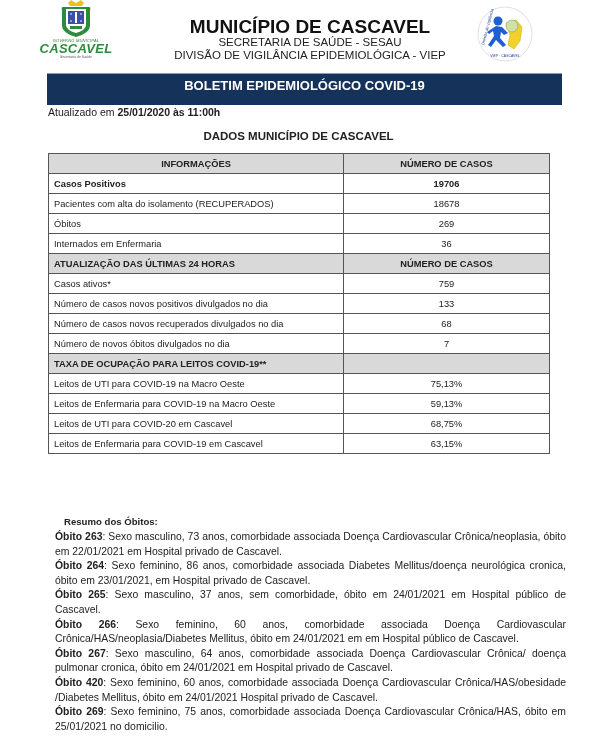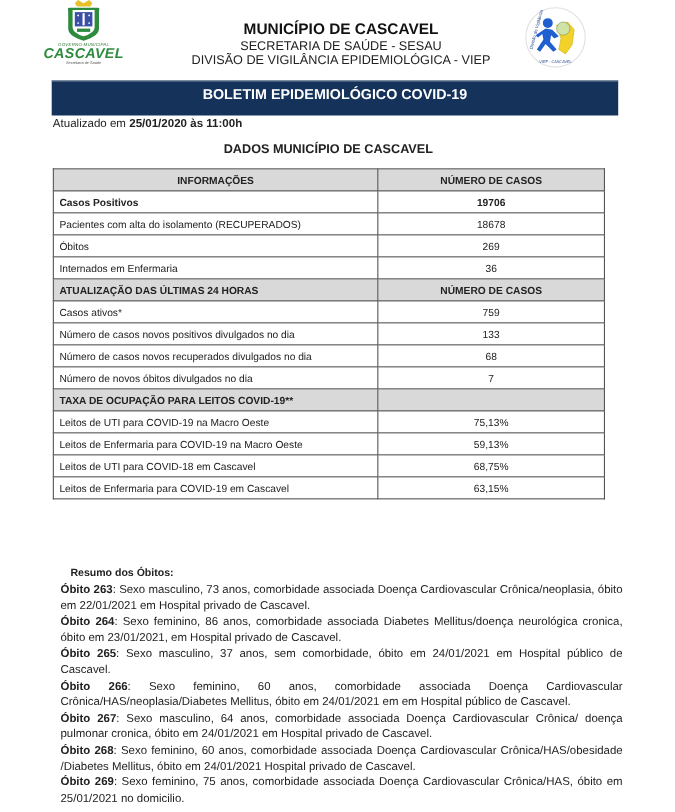--- a/index.html
+++ b/index.html
@@ -8,21 +8,21 @@
     background: #ffffff; position: relative;
     font-family: "Liberation Sans", sans-serif; color: #1a1a1a;
   }
   .logo-left { position: absolute; left: 36px; top: 0; width: 80px; height: 62px; text-align: center; font-style: italic; }
   .crest { position: absolute; left: 22px; top: 0; width: 36px; height: 38px; }
   .logo-gov { position: absolute; left: 0; top: 38px; width: 80px; font-size: 4px; color: #2e7d32; text-align: center; letter-spacing: 0.2px; }
   .logo-name { position: absolute; left: 0; top: 41px; width: 80px; font-size: 13px; font-weight: bold; color: #2e8b3e; text-align: center; letter-spacing: 0.3px; }
   .logo-sub { position: absolute; left: 0; top: 55px; width: 80px; font-size: 3.5px; color: #555; text-align: center; }
 
   .head-center { position: absolute; left: 150px; top: 17px; width: 320px; text-align: center; }
-  .head-title { font-size: 14px; font-weight: bold; color: #111; line-height: 19px; }
+  .head-title { font-size: 19px; font-weight: bold; color: #111; line-height: 19px; }
   .head-sub { font-size: 11.5px; color: #222; line-height: 13px; }
 
   .logo-right { position: absolute; left: 476px; top: 5px; width: 58px; height: 58px; }
 
   .banner {
     position: absolute; left: 47px; top: 73px; width: 515px; height: 31px;
     background: #14325a; color: #ffffff;
     font-size: 13px; font-weight: bold; text-align: center; line-height: 24px;
     border-top: 1px solid #8a9ab0;
   }
@@ -150,32 +150,32 @@
   </tr>
   <tr>
     <td>Leitos de UTI para COVID-19 na Macro Oeste</td>
     <td class="val">75,13%</td>
   </tr>
   <tr>
     <td>Leitos de Enfermaria para COVID-19 na Macro Oeste</td>
     <td class="val">59,13%</td>
   </tr>
   <tr>
-    <td>Leitos de UTI para COVID-18 em Cascavel</td>
+    <td>Leitos de UTI para COVID-20 em Cascavel</td>
     <td class="val">68,75%</td>
   </tr>
   <tr>
     <td>Leitos de Enfermaria para COVID-19 em Cascavel</td>
     <td class="val">63,15%</td>
   </tr>
 </tbody>
   </table>
 
 <div class="resumo-title">Resumo dos Óbitos:</div>
 <div class="obitos">
   <p class="obito"><b>Óbito 263</b><span>: Sexo masculino, 73 anos, comorbidade associada Doença Cardiovascular Crônica/neoplasia, óbito em 22/01/2021 em Hospital privado de Cascavel.</span></p>
   <p class="obito"><b>Óbito 264</b><span>: Sexo feminino, 86 anos, comorbidade associada Diabetes Mellitus/doença neurológica cronica, óbito em 23/01/2021, em Hospital privado de Cascavel.</span></p>
   <p class="obito"><b>Óbito 265</b><span>: Sexo masculino, 37 anos, sem comorbidade, óbito em 24/01/2021 em Hospital público de Cascavel.</span></p>
   <p class="obito"><b>Óbito 266</b><span>: Sexo feminino, 60 anos, comorbidade associada Doença Cardiovascular Crônica/HAS/neoplasia/Diabetes Mellitus, óbito em 24/01/2021 em em Hospital público de Cascavel.</span></p>
   <p class="obito"><b>Óbito 267</b><span>: Sexo masculino, 64 anos, comorbidade associada Doença Cardiovascular Crônica/ doença pulmonar cronica,  óbito em 24/01/2021 em Hospital privado de Cascavel.</span></p>
-  <p class="obito"><b>Óbito 268</b><span>: Sexo feminino, 60 anos, comorbidade associada Doença Cardiovascular Crônica/HAS/obesidade /Diabetes Mellitus, óbito em 24/01/2021 Hospital privado de Cascavel.</span></p>
+  <p class="obito"><b>Óbito 420</b><span>: Sexo feminino, 60 anos, comorbidade associada Doença Cardiovascular Crônica/HAS/obesidade /Diabetes Mellitus, óbito em 24/01/2021 Hospital privado de Cascavel.</span></p>
   <p class="obito"><b>Óbito 269</b><span>: Sexo feminino, 75 anos, comorbidade associada Doença Cardiovascular Crônica/HAS, óbito em 25/01/2021 no domicilio.</span></p>
 </div>
 
 </body></html>

